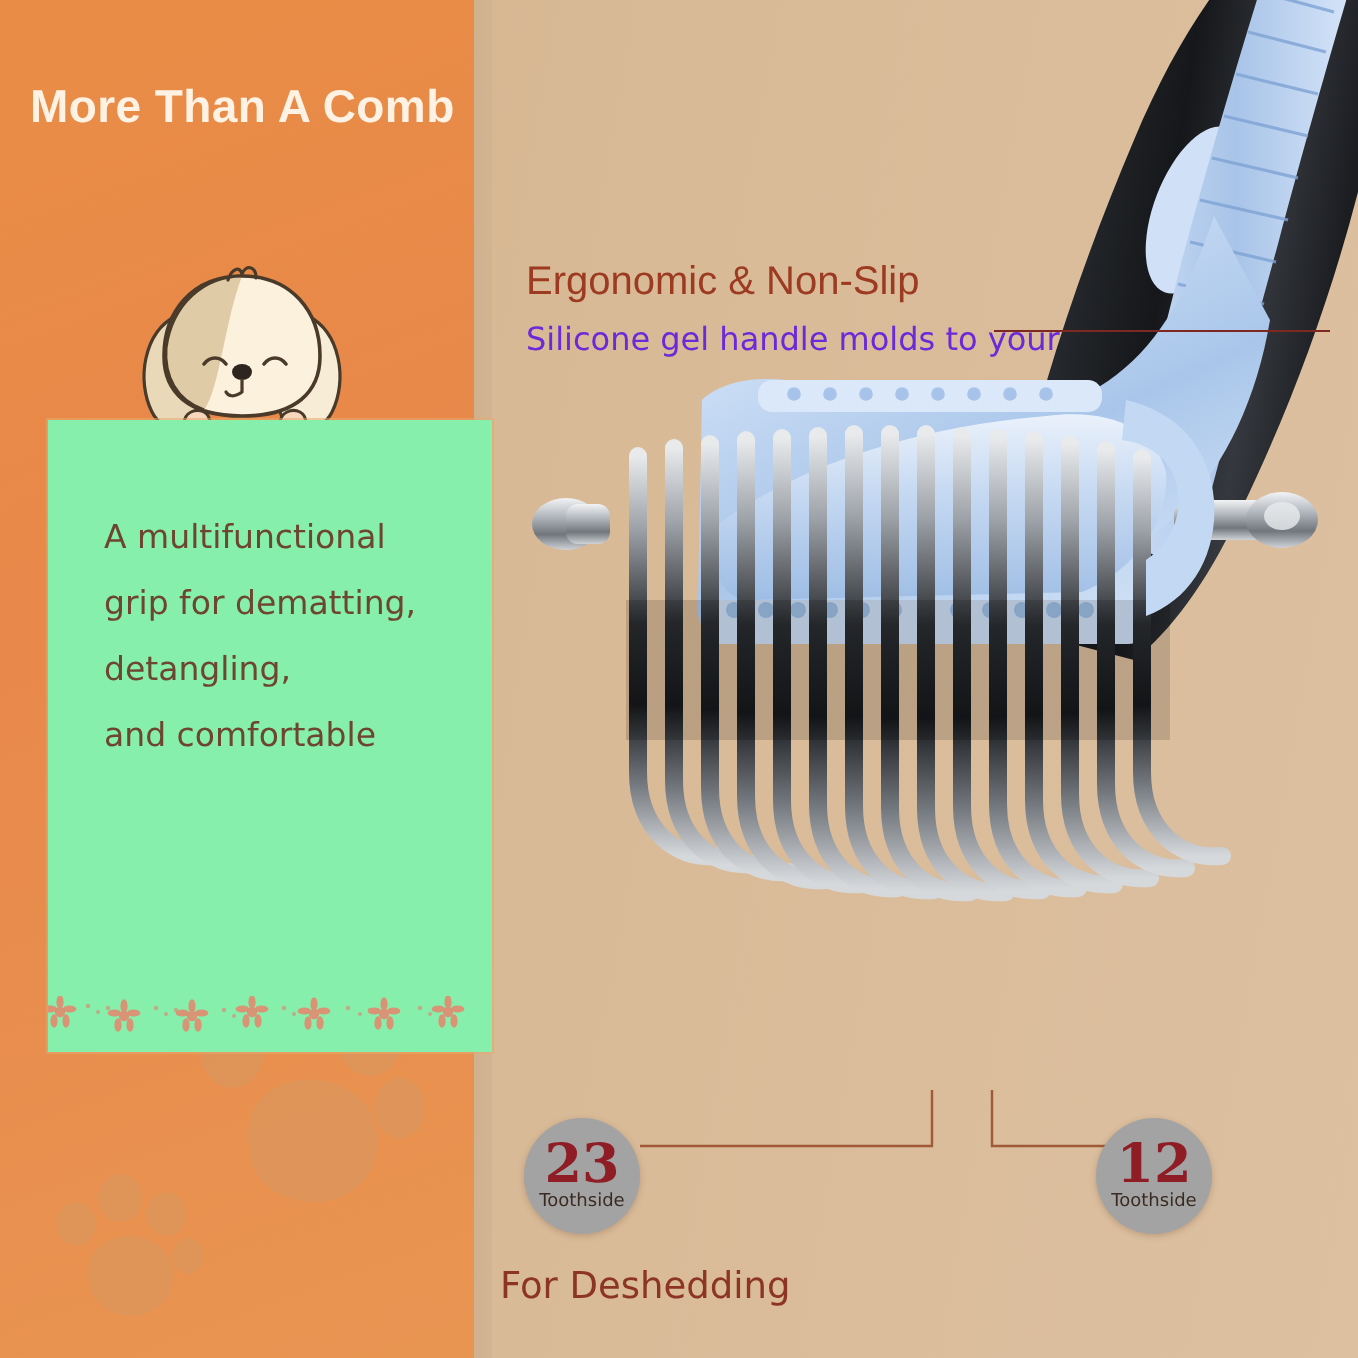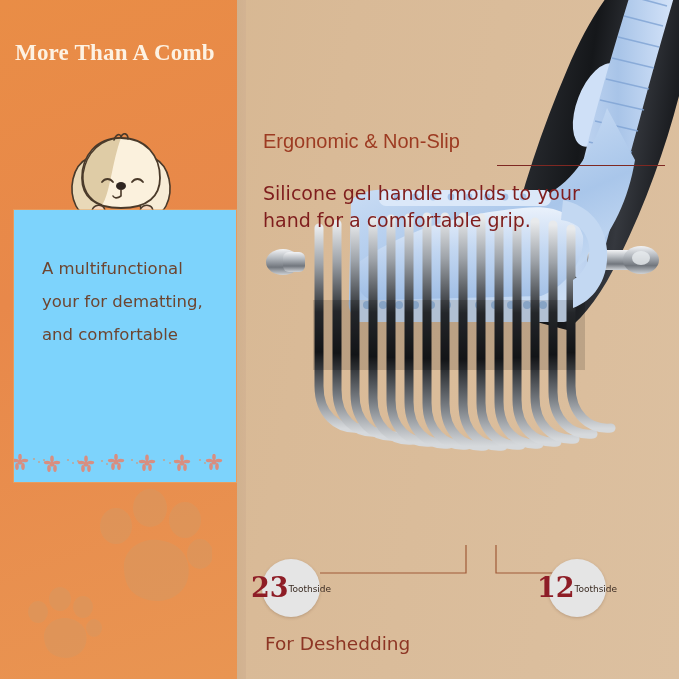--- a/index.html
+++ b/index.html
@@ -13,62 +13,62 @@
   
   .bg-tan{position:absolute;inset:0;background:linear-gradient(100deg,#d5b48c 0%,#d9ba97 45%,#dcc0a0 100%);}
   .bg-orange{position:absolute;left:0;top:0;width:237px;height:679px;
              background:linear-gradient(160deg,#e98d46 0%,#e8884a 40%,#e99552 100%);}
   .bg-seam{position:absolute;left:237px;top:0;width:9px;height:679px;
            background:linear-gradient(90deg,#cfb08d 0%,#d2b292 100%);opacity:.85;}
 
   
   .title{position:absolute;left:15px;top:40px;width:230px;
          font-size:23px;font-weight:bold;color:#fdf2e3;letter-spacing:.2px;
-         font-family:Liberation Serif, serif;}
+         font-family:Liberation Sans, sans-serif;}
 
   
   .paw{position:absolute;}
 
   
   .dog{position:absolute;left:62px;top:132px;width:118px;height:90px;}
 
   
-  .card{position:absolute;left:14px;top:210px;width:222px;height:272px;
-        background:#7dd3fc;box-shadow:0 0 0 1px rgba(230,170,110,.55);}
+  .card{position:absolute;left:24px;top:210px;width:222px;height:316px;
+        background:#86efac;box-shadow:0 0 0 1px rgba(230,170,110,.55);}
   .card-text{position:absolute;left:28px;top:42px;width:180px;
              font-size:16.5px;line-height:33px;color:#6d4530;
              font-family:"DejaVu Sans","Liberation Sans",sans-serif;}
   .card-text div{white-space:nowrap;}
   .border-strip{position:absolute;left:0;bottom:0;width:222px;height:28px;overflow:hidden;}
 
   
   .callout-h{position:absolute;left:263px;top:130px;font-size:20px;color:#9d3b22;
              font-family:Liberation Sans, sans-serif;white-space:nowrap;}
-  .callout-p{position:absolute;left:263px;top:180px;width:250px;font-size:19px;
-             line-height:27px;color:#7f1d1d;white-space:nowrap;}
+  .callout-p{position:absolute;left:263px;top:156px;width:250px;font-size:16px;
+             line-height:27px;color:#6d28d9;white-space:nowrap;}
   .lead-line{position:absolute;left:497px;top:165px;width:168px;height:1px;
              background:#7e2822;}
 
   
   .product{position:absolute;left:255px;top:0;width:424px;height:580px;}
 
   
   .badge{position:absolute;width:58px;height:58px;border-radius:50%;
-         background:#e5e5e5;box-shadow:0 1px 3px rgba(90,60,40,.25);
-         display:flex;flex-direction:row;align-items:center;justify-content:center;}
+         background:#a3a3a3;box-shadow:0 1px 3px rgba(90,60,40,.25);
+         display:flex;flex-direction:column;align-items:center;justify-content:center;}
   .badge .num{font-size:27px;font-weight:bold;color:#8e1d26;line-height:.95;
               font-family:"DejaVu Serif","Liberation Serif",serif;}
   .badge .sub{font-size:9px;color:#3a2b22;margin-top:1px;
               font-family:"DejaVu Sans","Liberation Sans",sans-serif;}
   #badge-left{left:262px;top:559px;}
   #badge-right{left:548px;top:559px;}
 
   .cap{position:absolute;font-size:18.5px;color:#8d3524;white-space:nowrap;
        font-family:"DejaVu Sans","Liberation Sans",sans-serif;}
-  #cap-left{left:250px;top:633px;margin-left:15px;}
+  #cap-left{left:250px;top:633px;}
   #cap-right{left:500px;top:633px;}
 </style>
 </head>
 <body>
 
 <div id="stage">
 
   <div class="bg-tan"></div>
   <div class="bg-orange"></div>
   <div class="bg-seam"></div>
@@ -280,21 +280,22 @@
         <ellipse cx="70" cy="46" rx="8" ry="9"></ellipse>
         <path d="M20,56 C19,43 31,35 43,36 C57,38 65,48 62,61
                  C59,74 44,79 32,74 C23,70 21,64 20,56 Z"></path>
       </g>
     </svg>
   </div>
 
   <div class="card">
     <div class="card-text">
       <div>A multifunctional</div>
-      <div>your for dematting,</div>
+      <div>grip for dematting,</div>
+      <div>detangling,</div>
       <div>and comfortable</div>
     </div>
     <div class="border-strip">
       <svg width="222" height="28" viewBox="0 0 222 28">
         <g fill="#e8836c" opacity=".85">
           <g transform="translate(6,8)">
             <circle cx="0" cy="0" r="2.6"></circle>
               <ellipse cx="0" cy="-5" rx="1.8" ry="3.4"></ellipse>
             <ellipse cx="4.8" cy="-1.5" rx="3.4" ry="1.8"></ellipse>
               <ellipse cx="-4.8" cy="-1.5" rx="3.4" ry="1.8"></ellipse>
@@ -367,21 +368,20 @@
           <circle cx="186" cy="6" r="1.1"></circle>
             <circle cx="191" cy="9" r="1"></circle>
         </g>
       </svg>
     </div>
   </div>
 
   <div class="callout-h">Ergonomic &amp; Non-Slip</div>
   <div class="callout-p">
     <div>Silicone gel handle molds to your</div>
-    <div>hand for a comfortable grip.</div>
   </div>
   <div class="lead-line"></div>
 
   <svg style="position:absolute;left:280px;top:545px;" width="340" height="40">
     <g stroke="#a05a38" stroke-width="1.2" fill="none">
       <path d="M186,0 L186,28 L40,28"></path>
       <path d="M216,0 L216,28 L300,28"></path>
     </g>
   </svg>
 

